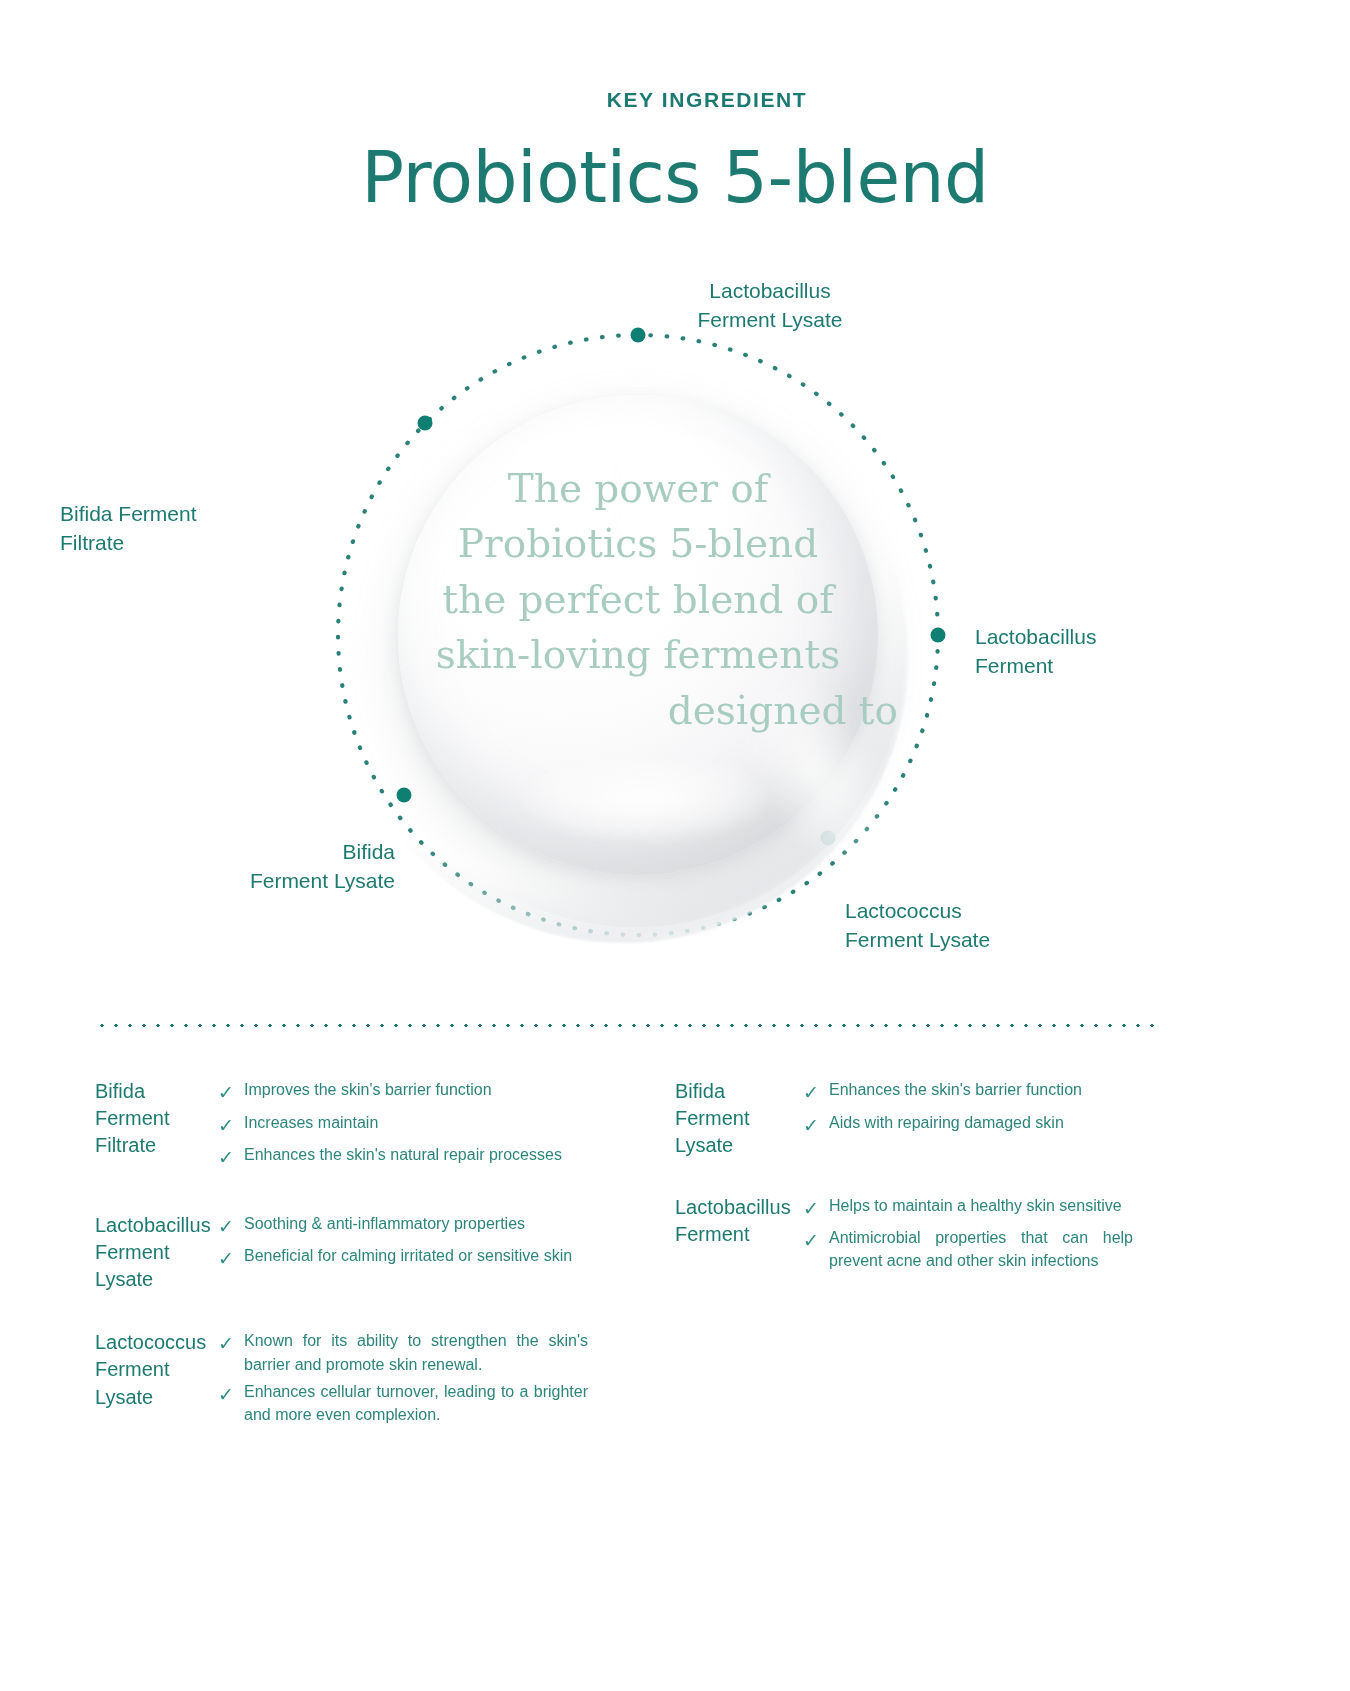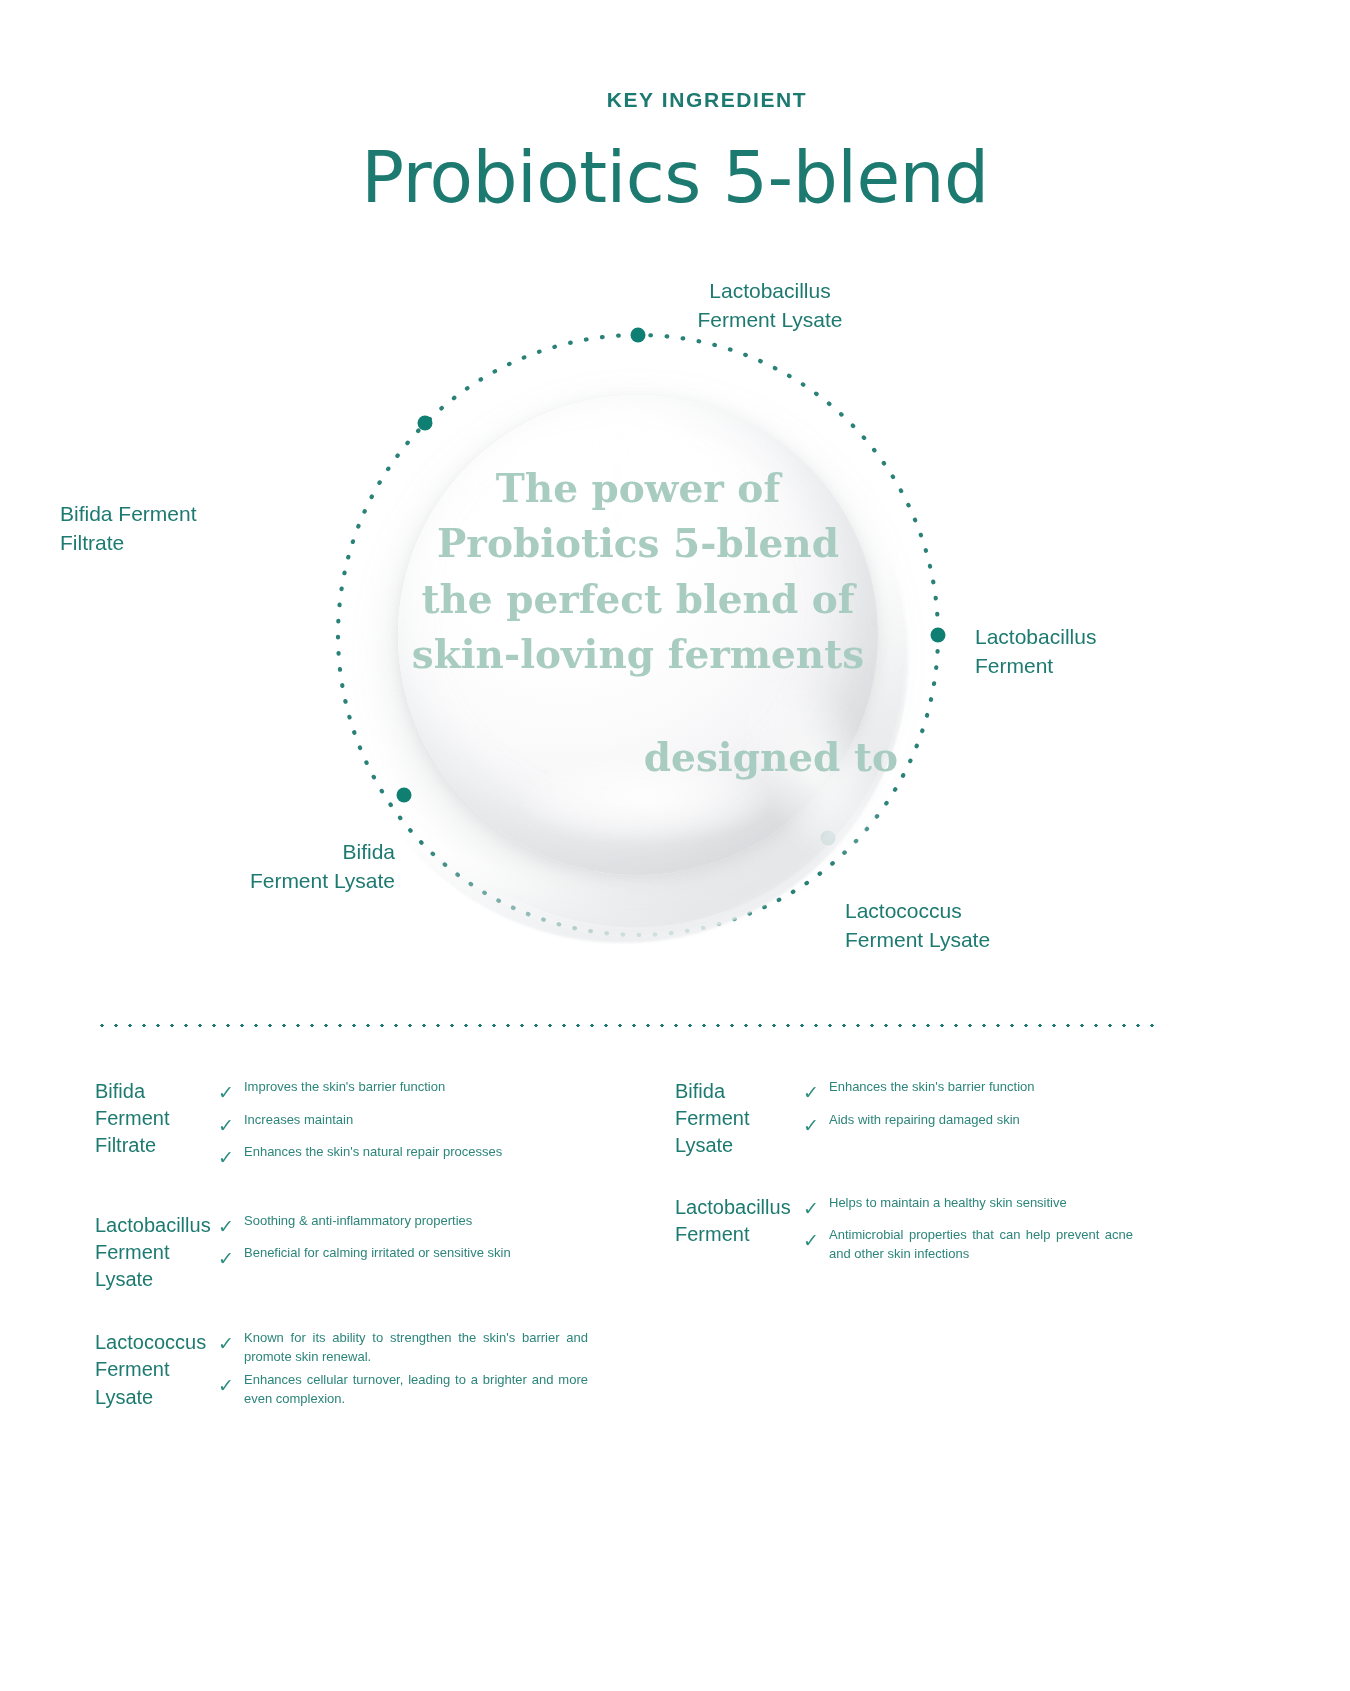--- a/index.html
+++ b/index.html
@@ -94,24 +94,23 @@
   
   .bubble-quote{
     position:absolute;
     left:378px;top:206px;
     width:520px;
     font-family:"DejaVu Serif","Liberation Serif",serif;
     font-size:39px;
     line-height:1.42;
     color:#a9ccc0;
     text-align:center;
-    font-weight:bold;
   }
   .bubble-quote .ln{display:block;white-space:nowrap;}
-  .bubble-quote .ln.r{text-align:right;margin-top:47px;}
+  .bubble-quote .ln.r{text-align:right;}
   .bubble-quote .ln.c{text-align:center;}
 
   
   .orbit-label{
     position:absolute;
     font-size:21px;
     line-height:1.38;
     color:#1d7a70;
     white-space:pre-line;
   }
@@ -150,21 +149,21 @@
     margin-bottom:4px;
   }
   .check{
     flex:0 0 26px;
     color:#2d8e80;
     font-size:19px;
     line-height:1.45;
     padding-top:1px;
   }
   .btext{
-    font-size:13px;
+    font-size:16px;
     line-height:1.46;
     color:#2c857b;
   }
   .btext.just{text-align:justify;}
   .col.left .bgroup{margin-bottom:36px;}
   .col.left .blist{max-width:370px;}
   .col.right .blist{max-width:330px;}
   .col.right .bname{width:128px;flex:0 0 128px;}
 </style>
 </head>

